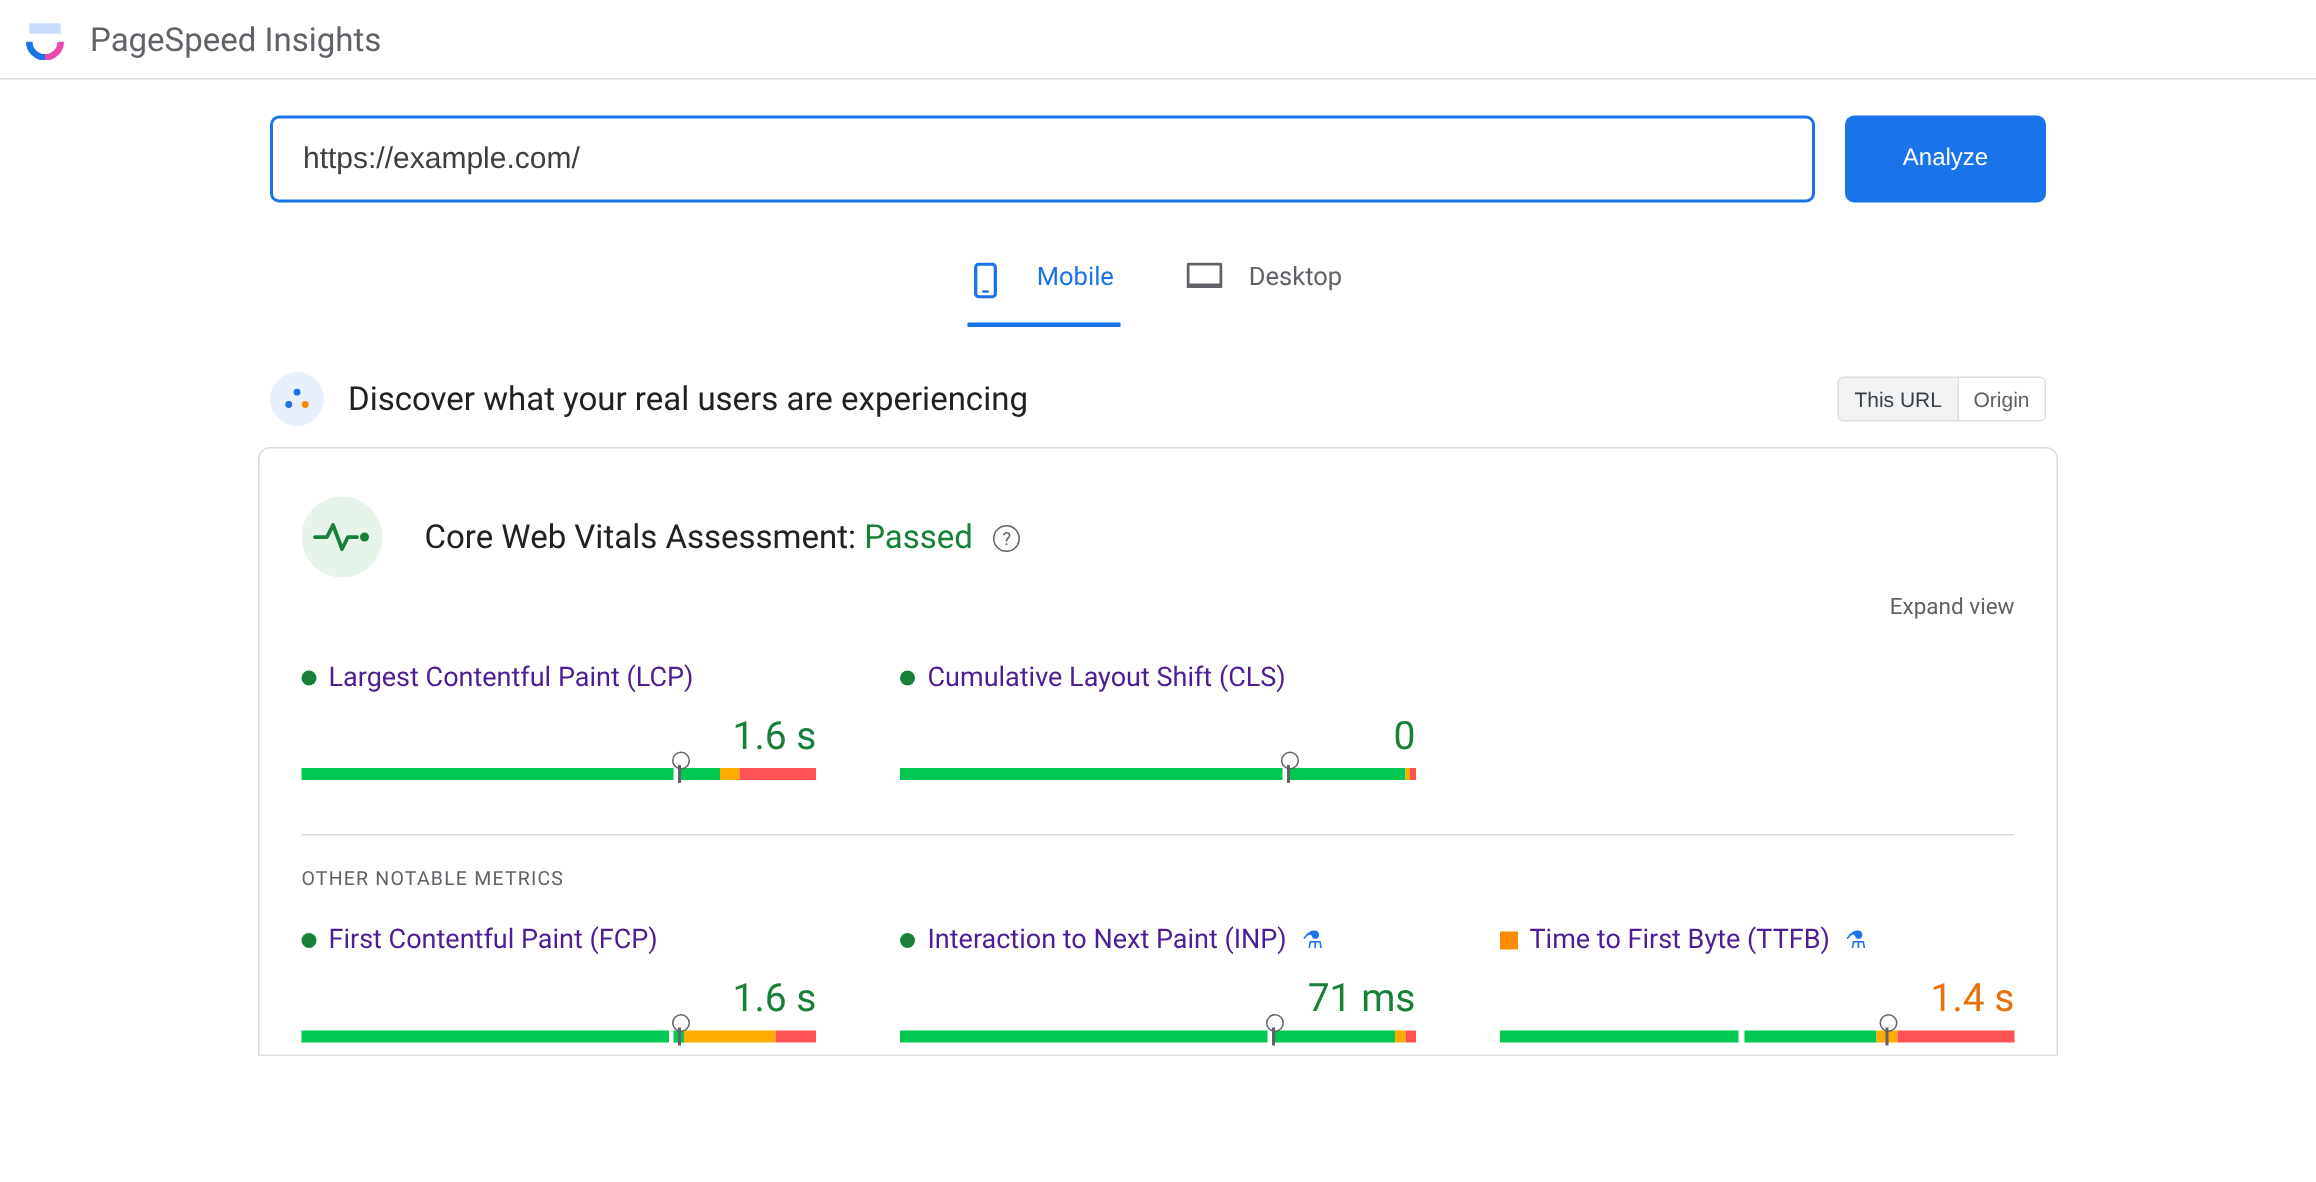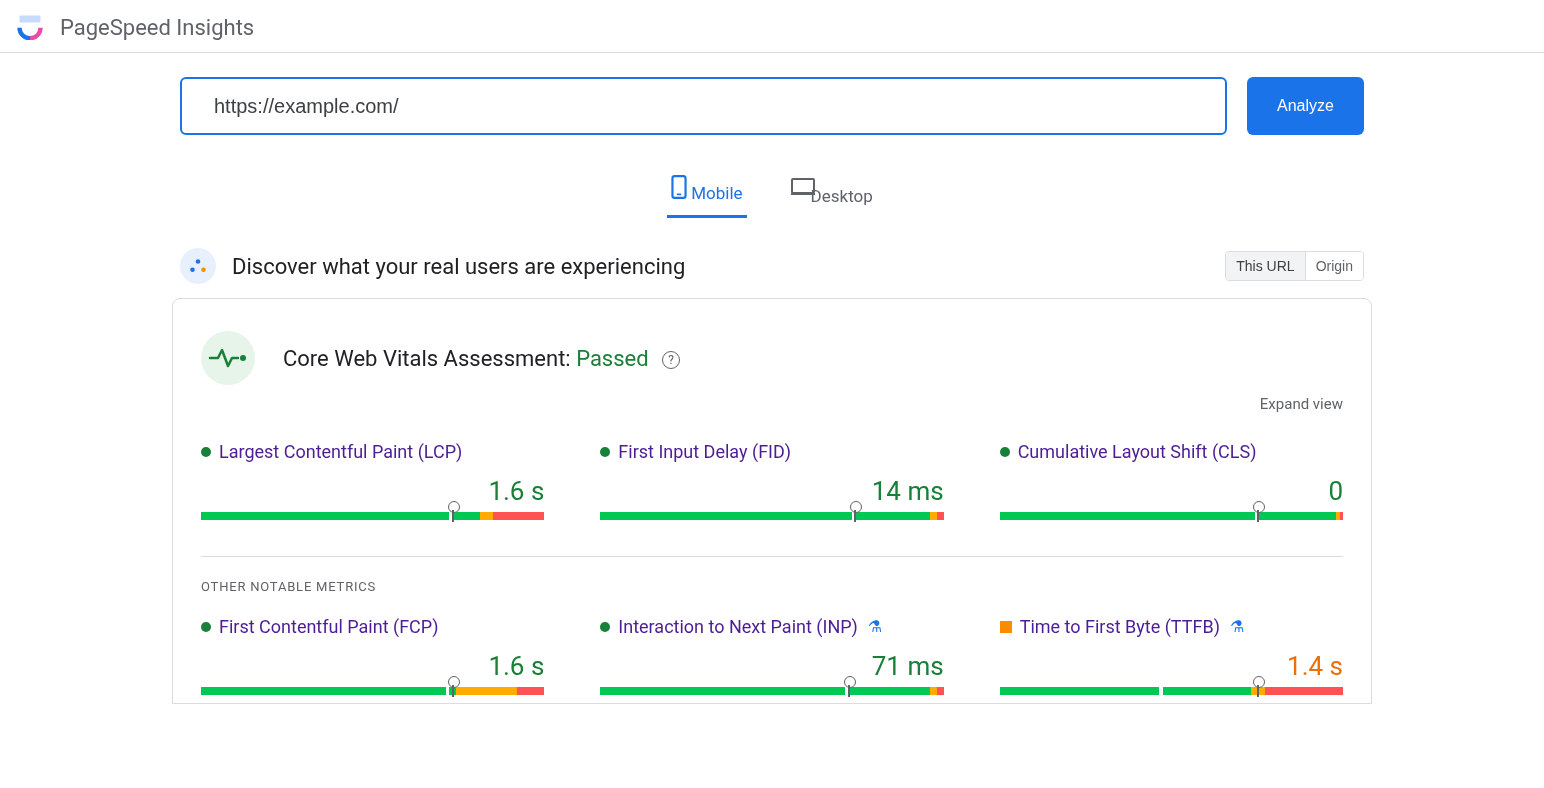--- a/index.html
+++ b/index.html
@@ -7,30 +7,30 @@
 
   
   .topbar { display: flex; align-items: flex-end; padding: 12px 16px; border-bottom: 1px solid #dadce0; }
   .topbar .logo { width: 28px; height: 28px; margin-right: 16px; }
   .topbar .title { font-size: 22px; color: #5f6368; font-weight: 400; }
 
   
   .search-row { display: flex; gap: 20px; max-width: 1200px; margin: 24px auto 0; padding: 0 8px; }
   .url-input {
     flex: 1; height: 58px; border: 2px solid #1a73e8; border-radius: 6px;
-    padding: 0 32px; font-size: 20px; color: #3c4043; outline: none; background: #fff;
+    padding: 0 20px; font-size: 20px; color: #3c4043; outline: none; background: #fff;
   }
   .analyze-btn {
-    width: 117px; height: 58px; background: #1a73e8; color: #fff; border: none;
+    width: 134px; height: 58px; background: #1a73e8; color: #fff; border: none;
     border-radius: 6px; font-size: 16px; font-weight: 500; cursor: pointer;
   }
 
   
   .tabs { display: flex; justify-content: center; gap: 40px; margin-top: 32px; }
-  .tab { display: flex; align-items: flex-end; gap: 0; padding: 8px 4px 12px; cursor: pointer; color: #5f6368; font-size: 17px; }
+  .tab { display: flex; align-items: flex-start; gap: 22px; padding: 8px 4px 12px; cursor: pointer; color: #5f6368; font-size: 17px; }
   .tab.active { color: #1a73e8; border-bottom: 3px solid #1a73e8; }
   .tab .device-icon { width: 20px; height: 28px; }
 
   
   .section-row { display: flex; align-items: center; justify-content: space-between; max-width: 1200px; margin: 30px auto 14px; padding: 0 8px; gap: 20px; }
   .section-row .left { display: flex; align-items: center; gap: 16px; }
   .crux-icon { width: 36px; height: 36px; border-radius: 50%; background: #e8f0fe; display:flex; align-items:center; justify-content:center;}
   .section-title { font-size: 22px; color: #202124; font-weight: 400; }
   .toggle-group { display: flex; border: 1px solid #dadce0; border-radius: 4px; overflow: hidden; }
   .toggle-btn { background: #fff; border: none; padding: 6px 10px; font-size: 14px; color: #5f6368; cursor: pointer; }
@@ -156,35 +156,20 @@
           <div class="seg" style="width:1%;background:transparent"></div>
           <div class="seg green" style="width:8%"></div>
           <div class="seg orange" style="width:4%"></div>
           <div class="seg red" style="width:15%"></div>
           <div class="marker" style="left:73%"></div>
         </div>
       </div>
     <div class="metric">
         <div class="metric-name-row">
           <span class="dot green"></span>
-          <span class="metric-name">First Input Delay (FID)</span> 
-        </div>
-        <div class="metric-value green">14 ms</div>
-        <div class="bar">
-          <div class="seg green" style="width:74%"></div>
-          <div class="seg" style="width:1%;background:transparent"></div>
-          <div class="seg green" style="width:22%"></div>
-          <div class="seg orange" style="width:2%"></div>
-          <div class="seg red" style="width:2%"></div>
-          <div class="marker" style="left:74%"></div>
-        </div>
-      </div>
-    <div class="metric">
-        <div class="metric-name-row">
-          <span class="dot green"></span>
           <span class="metric-name">Cumulative Layout Shift (CLS)</span> 
         </div>
         <div class="metric-value green">0</div>
         <div class="bar">
           <div class="seg green" style="width:75%"></div>
           <div class="seg" style="width:1%;background:transparent"></div>
           <div class="seg green" style="width:23%"></div>
           <div class="seg orange" style="width:1%"></div>
           <div class="seg red" style="width:1%"></div>
           <div class="marker" style="left:75%"></div>

